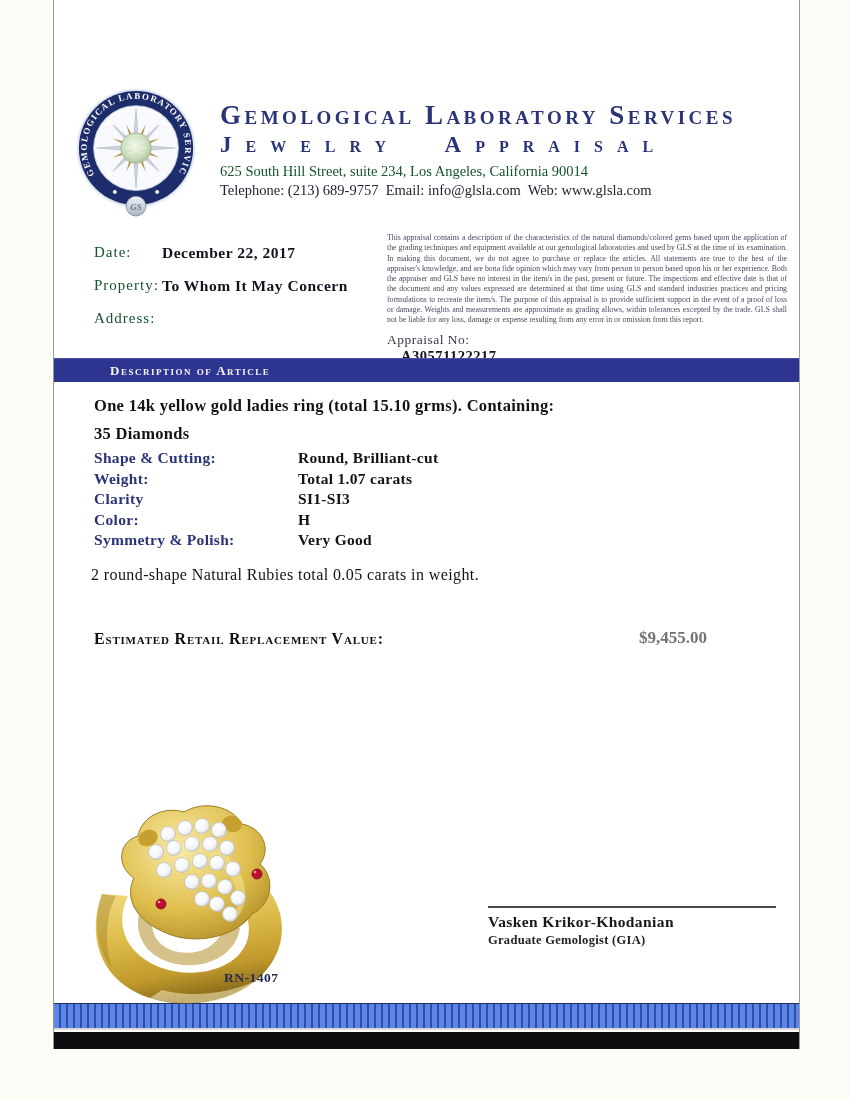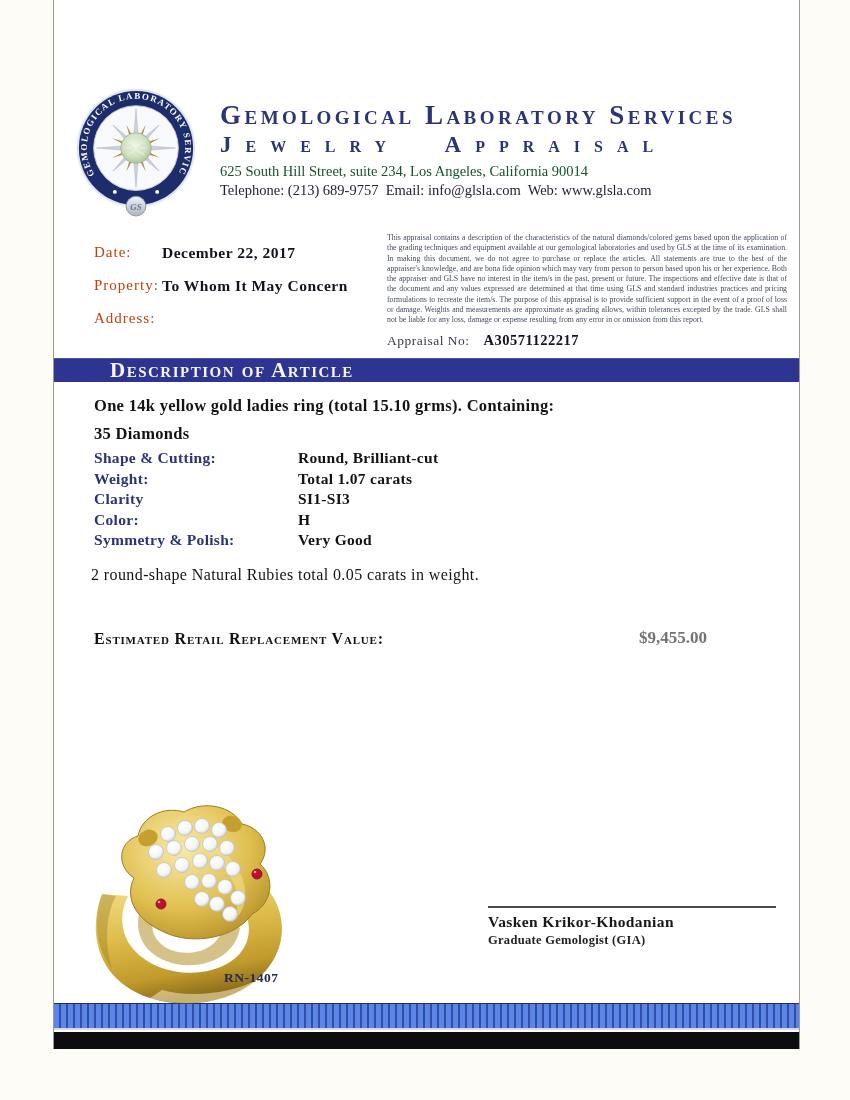--- a/index.html
+++ b/index.html
@@ -25,38 +25,38 @@
   .doc-type {
     font-variant:small-caps; font-weight:bold; color:#2b3477;
     font-size:23px; letter-spacing:14px; word-spacing:26px;
     line-height:27px; margin-top:1px; white-space:nowrap;
   }
   .addr-line { font-size:14.5px; color:#14532d; margin-top:5px; white-space:pre; }
   .contact-line { font-size:14.5px; color:#232335; margin-top:2px; white-space:pre; }
   
   .client-block { position:absolute; left:40px; top:244px; width:280px; }
   .client-row { margin-bottom:15px; display:flex; }
-  .client-label { font-size:15px; color:#c2410c; letter-spacing:1px; width:68px; flex:0 0 68px; }
+  .client-label { font-size:15px; color:#14532d; letter-spacing:1px; width:68px; flex:0 0 68px; }
   .client-value { font-weight:bold; font-size:15.5px; color:#131320; letter-spacing:0.5px; }
   .legal-block { position:absolute; left:333px; top:233px; width:400px; }
   .disclaimer {
     font-size:7.8px; line-height:10.3px; color:#434a5e;
     text-align:justify; font-family:"Liberation Serif", serif;
   }
-  .appraisal-row { margin-top:6px; display:flex; align-items:flex-end; }
+  .appraisal-row { margin-top:6px; display:flex; align-items:flex-start;flex-direction:column; }
   .appraisal-label { font-size:13.5px; color:#38384a; letter-spacing:0.5px; }
   .appraisal-value { font-weight:bold; font-size:14.5px; color:#131320; margin-left:14px; letter-spacing:0.5px; }
   
   .section-banner {
     position:absolute; left:0; top:358px; width:100%; height:24px;
     background:#2e3590; border-top:1px solid #4a50a5;
   }
   .section-banner-title {
     font-variant:small-caps; font-weight:bold; color:#f5f5fa;
-    font-size:21px; letter-spacing:1.5px; line-height:23px; padding-left:56px;
+    font-size:13px; letter-spacing:1.5px; line-height:23px; padding-left:56px;
   }
   .description { position:absolute; left:40px; top:392px; width:620px;
     font-weight:bold; font-size:16.5px; line-height:28px; color:#131313; letter-spacing:0.3px; }
   .attr-table { position:absolute; left:40px; top:448px; width:480px; }
   .attr-row { display:flex; line-height:20.5px;gap:26px; }
   .attr-label { flex:0 0 178px; font-weight:bold; font-size:15.5px; color:#2b3477; letter-spacing:0.3px; }
   .attr-value { font-weight:bold; font-size:15.5px; color:#131313; letter-spacing:0.3px; }
   .extra-line { position:absolute; left:37px; top:566px; font-weight:normal; font-size:16px; color:#131313; letter-spacing:0.4px; }
   
   .valuation-label {

